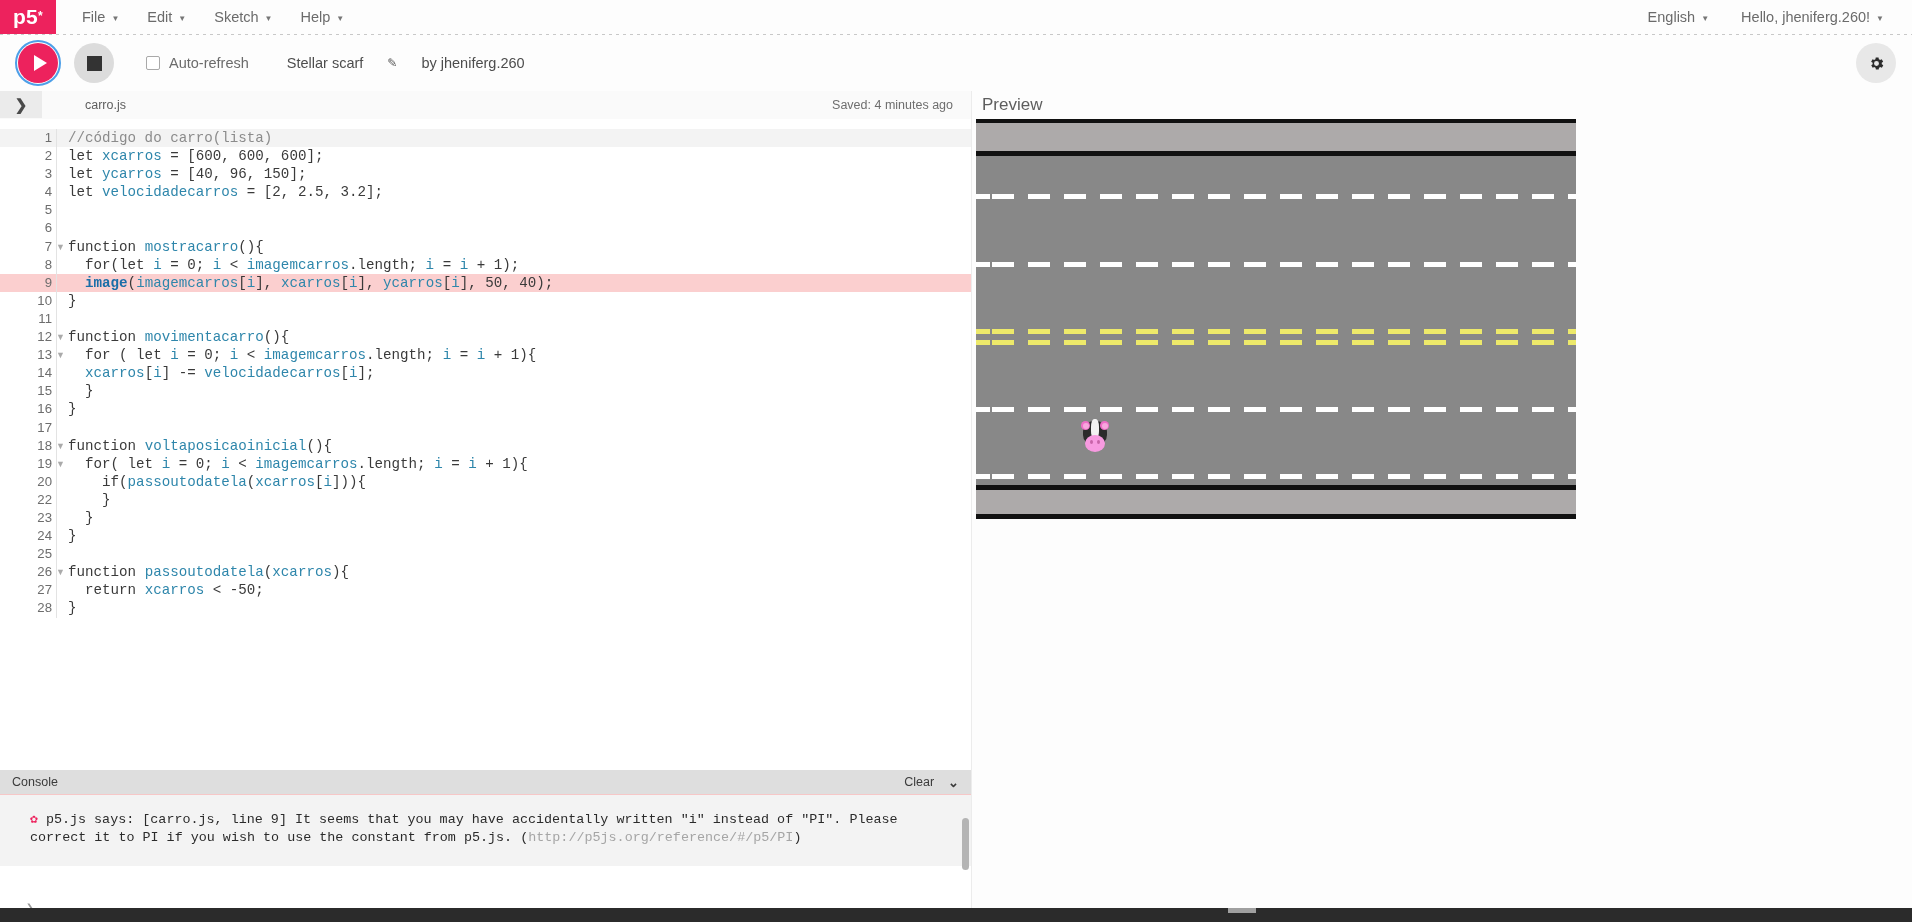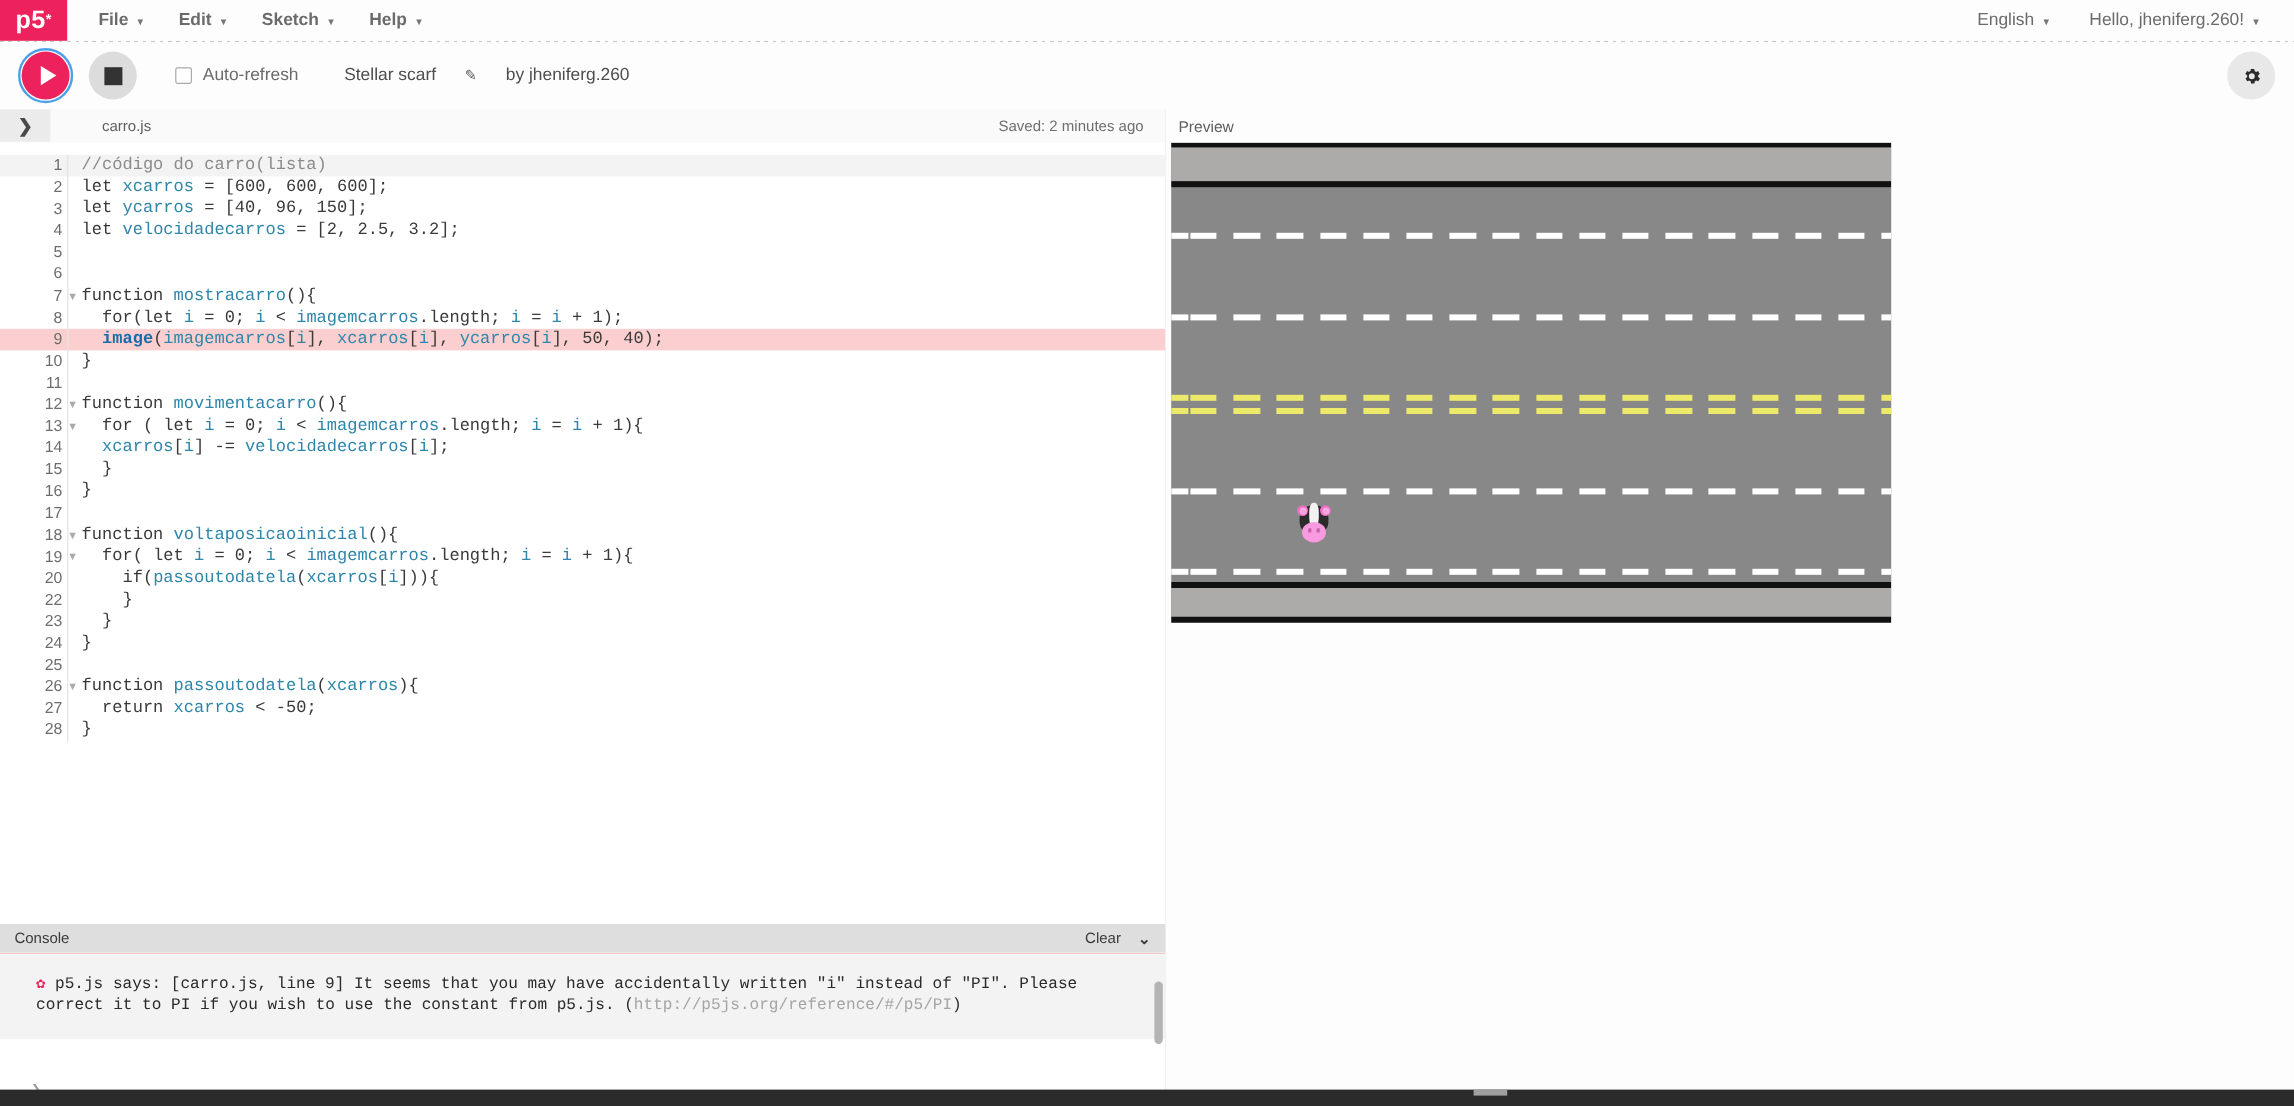--- a/index.html
+++ b/index.html
@@ -25,21 +25,21 @@
     display: flex;
     align-items: center;
     justify-content: center;
     font-size: 21px;
     font-weight: bold;
     letter-spacing: .3px;
     line-height: 1;
     padding-bottom: 2px;
   }
   .logo sup { font-size: 12px; vertical-align: super; }
-  .menu-items { display: flex; align-items: center; padding-left: 14px; gap: 4px; font-weight: bold; }
+  .menu-items { display: flex; align-items: center; padding-left: 14px; gap: 4px; }
   .menu-item {
     font-size: 14.5px;
     color: #6b6b6b;
     padding: 4px 12px;
     cursor: default;
     display: flex;
     align-items: center;
     gap: 6px;
   }
   .caret { font-size: 8px; color: #767676; position: relative; top: 1px; }
@@ -279,21 +279,21 @@
     padding-left: 26px;
     color: #9a9a9a;
     font-size: 13px;
     font-family: "Liberation Mono", monospace;
   }
 
   
   .preview-label {
     height: 28px;
     display: flex; align-items: center;
-    font-size: 13px;
+    font-size: 17px;
     color: #5e5e5e;
     padding-left: 6px;
   }
   .canvas-holder {
     width: 600px; height: 400px;
     margin-left: 0px;
     position: relative;
     overflow: hidden;
     background: #888888;
   }
@@ -438,21 +438,21 @@
   <div class="left-pane">
 
     <div class="editor-head">
       <div class="sidebar-toggle">
         <span>❯</span>
       </div>
       <div class="filetab">
         <span>carro.js</span>
       </div>
       <div class="saved">
-        <span>Saved: 2 minutes ago</span>
+        <span>Saved: 4 minutes ago</span>
       </div>
     </div>
 
     <div class="code-wrap" id="code-wrap">
         <div class="codeline active"><div class="gutter">1</div><div class="gut-sep"></div><div class="codetext"><span class="com">//código do carro(lista)</span></div></div>
         <div class="codeline"><div class="gutter">2</div><div class="gut-sep"></div><div class="codetext"><span class="kw">let </span><span class="var">xcarros</span><span class="pun"> = [600, 600, 600];</span></div></div>
         <div class="codeline"><div class="gutter">3</div><div class="gut-sep"></div><div class="codetext"><span class="kw">let </span><span class="var">ycarros</span><span class="pun"> = [40, 96, 150];</span></div></div>
         <div class="codeline"><div class="gutter">4</div><div class="gut-sep"></div><div class="codetext"><span class="kw">let </span><span class="var">velocidadecarros</span><span class="pun"> = [2, 2.5, 3.2];</span></div></div>
         <div class="codeline"><div class="gutter">5</div><div class="gut-sep"></div><div class="codetext"></div></div>
         <div class="codeline"><div class="gutter">6</div><div class="gut-sep"></div><div class="codetext"></div></div>

